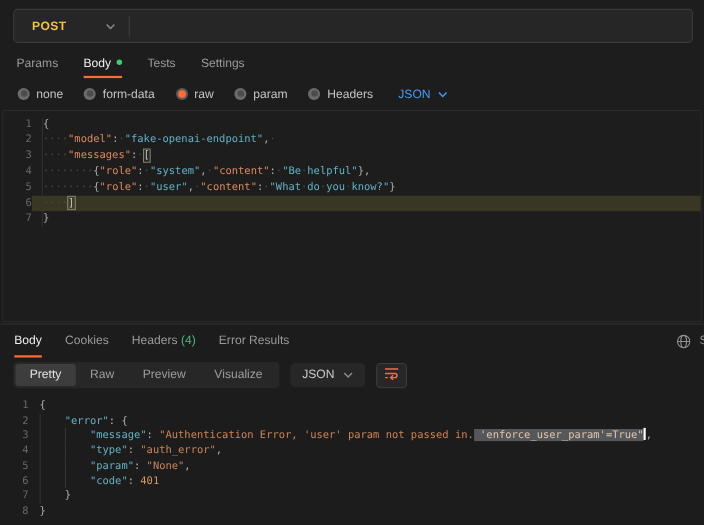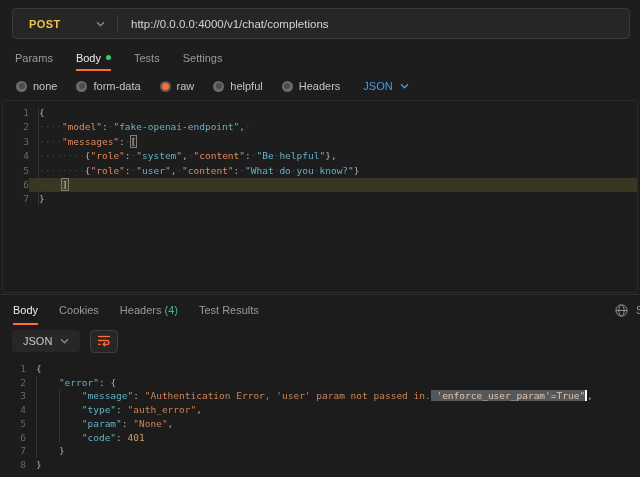--- a/index.html
+++ b/index.html
@@ -33,21 +33,21 @@
   .tab { position:relative; color:#9a9a9a; cursor:pointer; white-space:nowrap; padding:4px 0 7px; }
   .tab.active { color:#ededed; }
   .tab.active::after {
     content:""; position:absolute; left:0; right:0; bottom:0; height:2px; background:#ff6c37;
   }
   .tab-count { color:#4db584; }
   .tab-dot { display:inline-block; width:5px; height:5px; border-radius:50%; background:#3ecb71; margin-left:5px; vertical-align:2px; }
 
   
   .options-row { height:29px; display:flex; align-items:center; gap:19px; padding:0 16px; }
-  .radio-opt { display:flex; align-items:flex-end; gap:6px; cursor:pointer; color:#c4c4c4; white-space:nowrap; }
+  .radio-opt { display:flex; align-items:flex-start; gap:6px; cursor:pointer; color:#c4c4c4; white-space:nowrap; }
   .radio-circle { width:11px; height:11px; border-radius:50%; background:#6b6b6b; position:relative; flex:none; }
   .radio-circle::after { content:""; position:absolute; inset:2.5px; border-radius:50%; background:#4c4c4c; }
   .radio-opt.selected .radio-circle { background:#5a5a5a; }
   .radio-opt.selected .radio-circle::after { background:#ff6c37; inset:2px; }
   .lang-select { display:flex; align-items:center; gap:7px; color:#459cf4; margin-left:4px; cursor:pointer; font-size:11px; }
 
   
   .editor { font-family:"DejaVu Sans Mono", monospace; font-size:9.5px; color:#b0b0b0; }
   .code-line { display:flex; line-height:14.4px; }
   .gutter { width:26px; flex:none; text-align:right; padding-right:0; color:#686868; }
@@ -107,21 +107,20 @@
   <div class="url-input">
     <div class="method-select">
       <span class="method-label">POST</span>
       <span class="chev">
         <svg width="9" height="6" viewBox="0 0 9 6">
             <polyline points="1,1.2 4.5,4.8 8,1.2" fill="none" stroke="#8c8c8c" stroke-width="1.3"></polyline>
           </svg>
       </span>
     </div>
     <div class="vdiv"></div>
-    <div class="url-text">http://0.0.0.0:4000/v1/chat/completions</div>
   </div>
 </div>
 
 <div class="tabs-row">
     <div class="tab"><span class="tab-label">Params</span></div>
     <div class="tab active"><span class="tab-label">Body</span><span class="tab-dot"></span></div>
     <div class="tab"><span class="tab-label">Tests</span></div>
     <div class="tab"><span class="tab-label">Settings</span></div>
   </div>
 
@@ -134,21 +133,21 @@
     <label class="radio-opt">
       <span class="radio-circle"></span>
       <span class="radio-label">form-data</span>
     </label>
     <label class="radio-opt selected">
       <span class="radio-circle"></span>
       <span class="radio-label">raw</span>
     </label>
     <label class="radio-opt">
       <span class="radio-circle"></span>
-      <span class="radio-label">helpful</span>
+      <span class="radio-label">param</span>
     </label>
     <label class="radio-opt">
       <span class="radio-circle"></span>
       <span class="radio-label">Headers</span>
     </label>
     <div class="lang-select">
       <span>JSON</span>
       <span class="chev">
         <svg width="9" height="6" viewBox="0 0 9 6">
           <polyline points="1,1.2 4.5,4.8 8,1.2" fill="none" stroke="#459cf4" stroke-width="1.3"></polyline>
@@ -188,34 +187,40 @@
         <span class="content"><span class="tk-punct">}</span></span>
       </div>
     </div>
 </div>
 
 <div class="response-section">
   <div class="res-tabs">
     <div class="tab active"><span class="tab-label">Body</span></div>
       <div class="tab"><span class="tab-label">Cookies</span></div>
       <div class="tab"><span class="tab-label">Headers</span><span class="tab-count"> (4)</span></div>
-      <div class="tab"><span class="tab-label">Test Results</span></div>
+      <div class="tab"><span class="tab-label">Error Results</span></div>
       <div class="res-right">
       <span class="globe-btn">
         <svg width="13" height="13" viewBox="0 0 13 13" fill="none" stroke="#909090" stroke-width="1">
           <circle cx="6.5" cy="6.5" r="5.6"></circle>
           <ellipse cx="6.5" cy="6.5" rx="2.6" ry="5.6"></ellipse>
           <line x1="0.9" y1="6.5" x2="12.1" y2="6.5"></line>
         </svg>
       </span>
       <span class="edge-clip">S</span>
     </div>
   </div>
 
   <div class="res-toolbar">
+    <div class="views-group">
+        <div class="view-btn active">Pretty</div>
+        <div class="view-btn">Raw</div>
+        <div class="view-btn">Preview</div>
+        <div class="view-btn">Visualize</div>
+      </div>
     <div class="res-lang">
       <span>JSON</span>
       <span class="chev">
         <svg width="9" height="6" viewBox="0 0 9 6">
             <polyline points="1,1.2 4.5,4.8 8,1.2" fill="none" stroke="#8c8c8c" stroke-width="1.3"></polyline>
           </svg>
       </span>
     </div>
     <div class="wrap-btn">
       <span>

